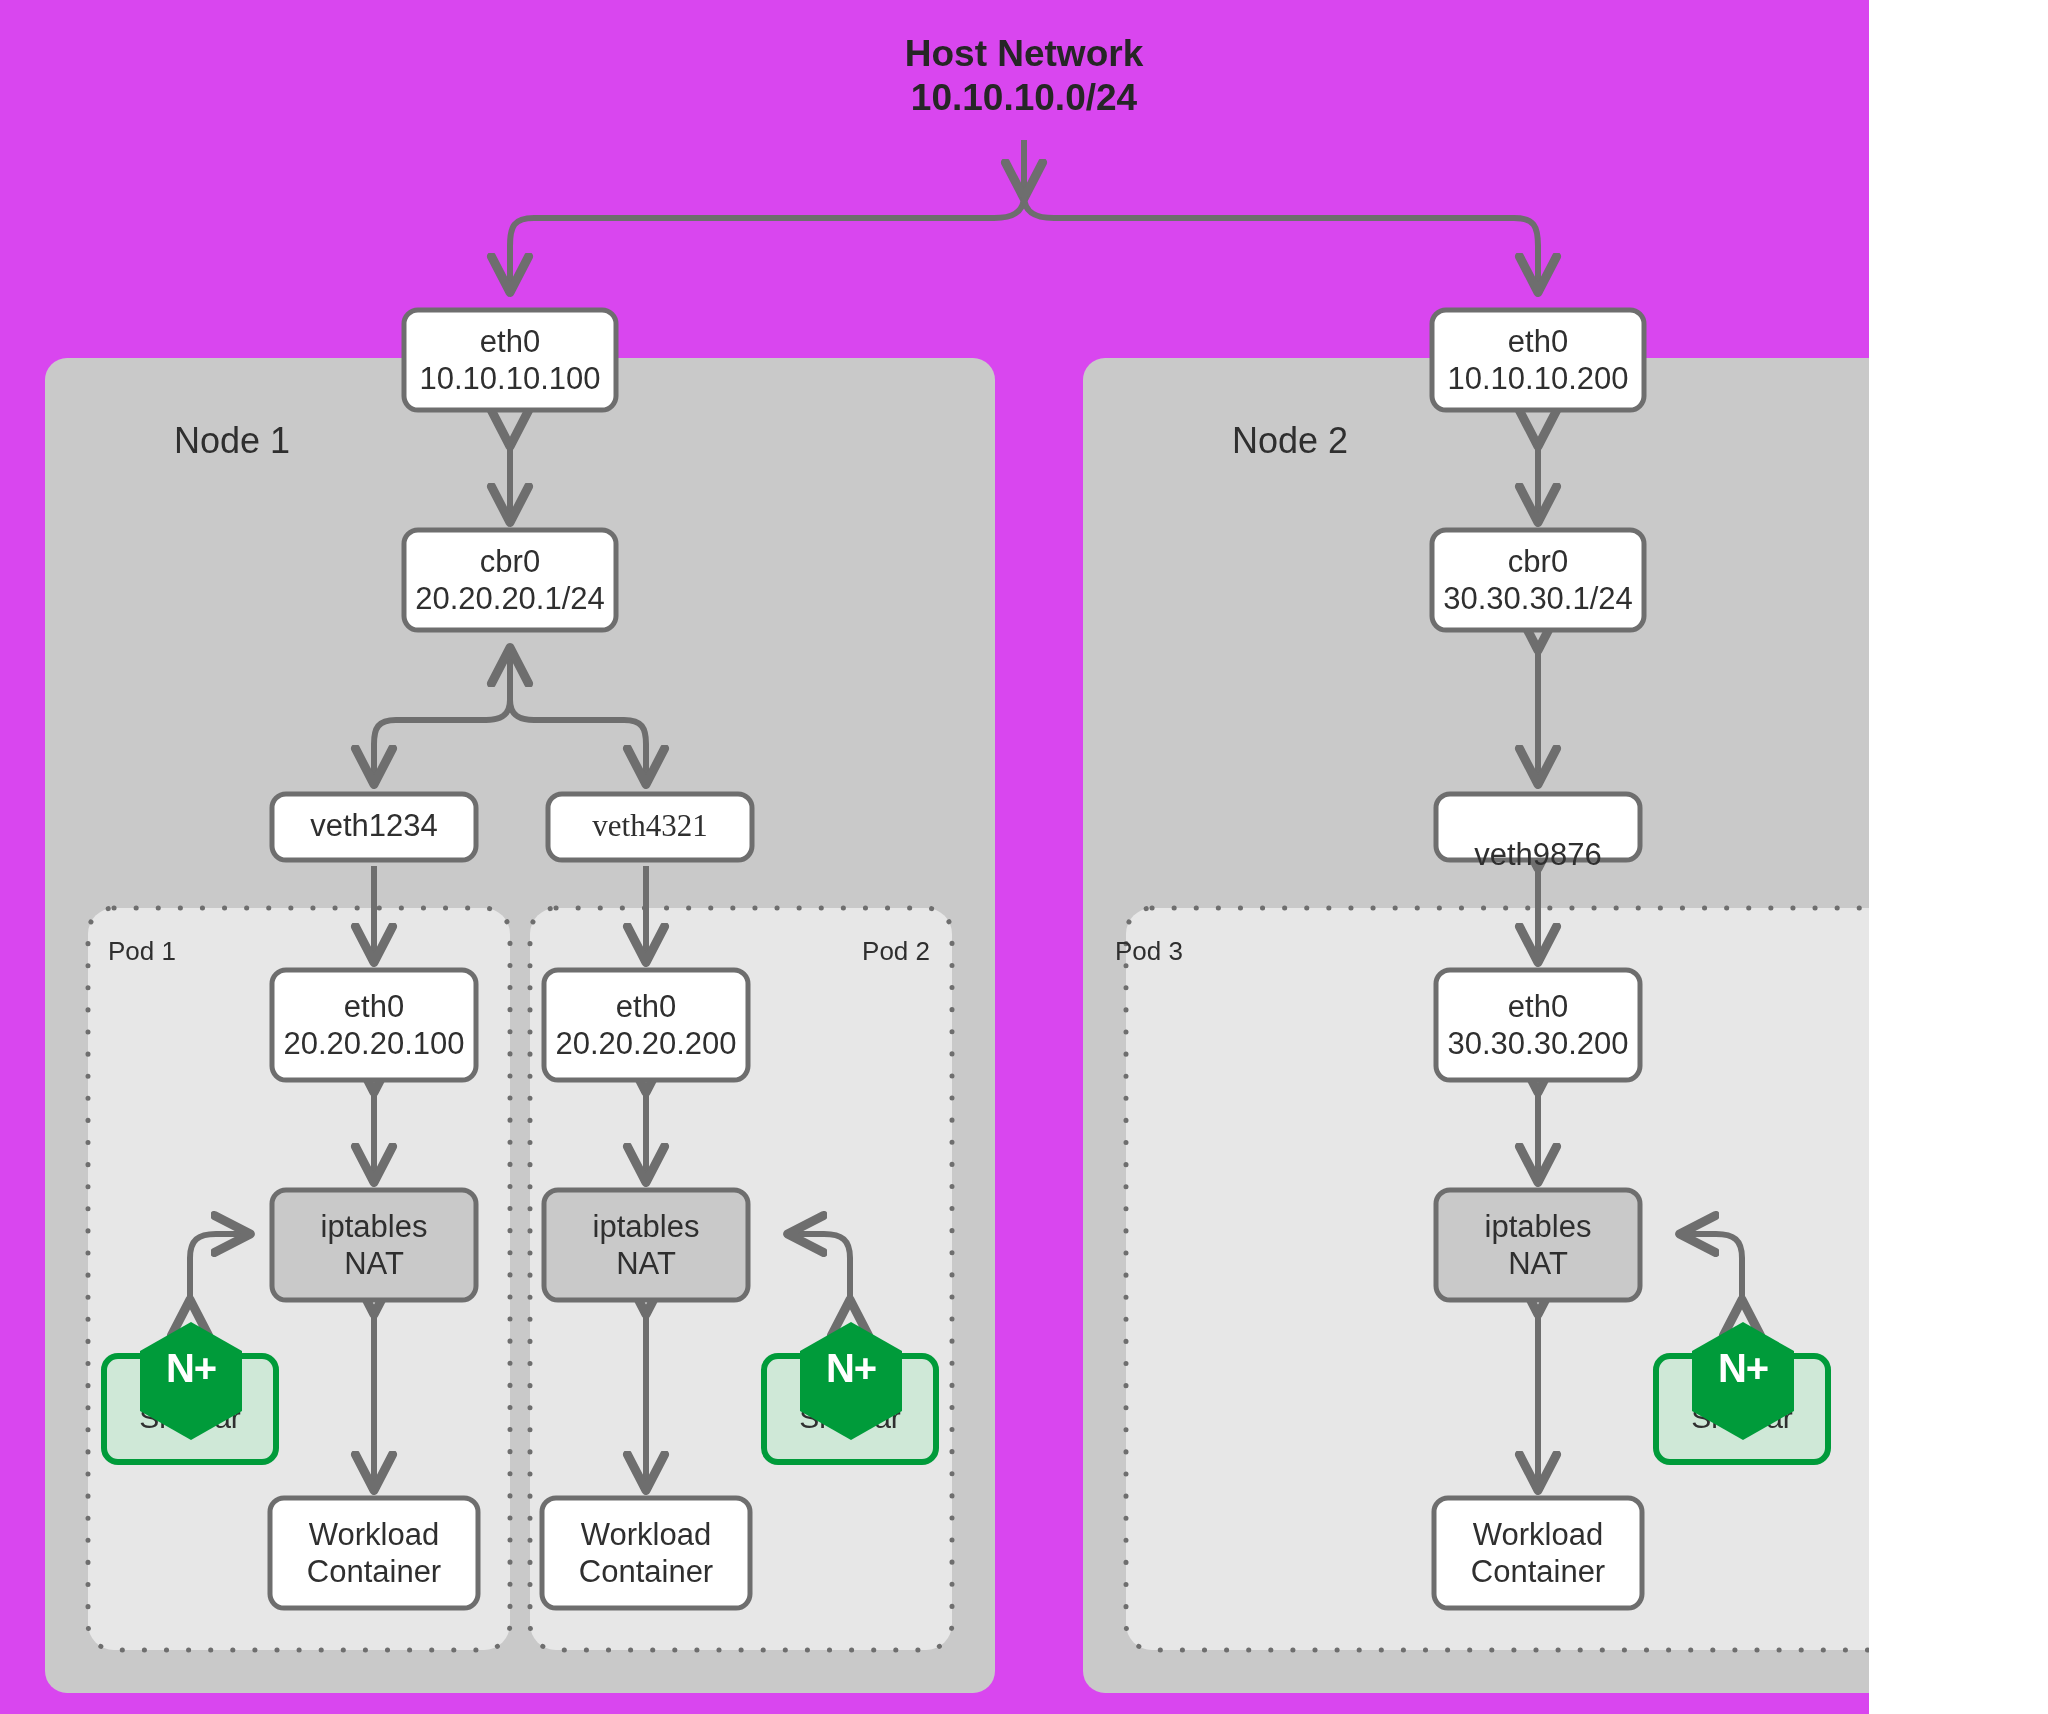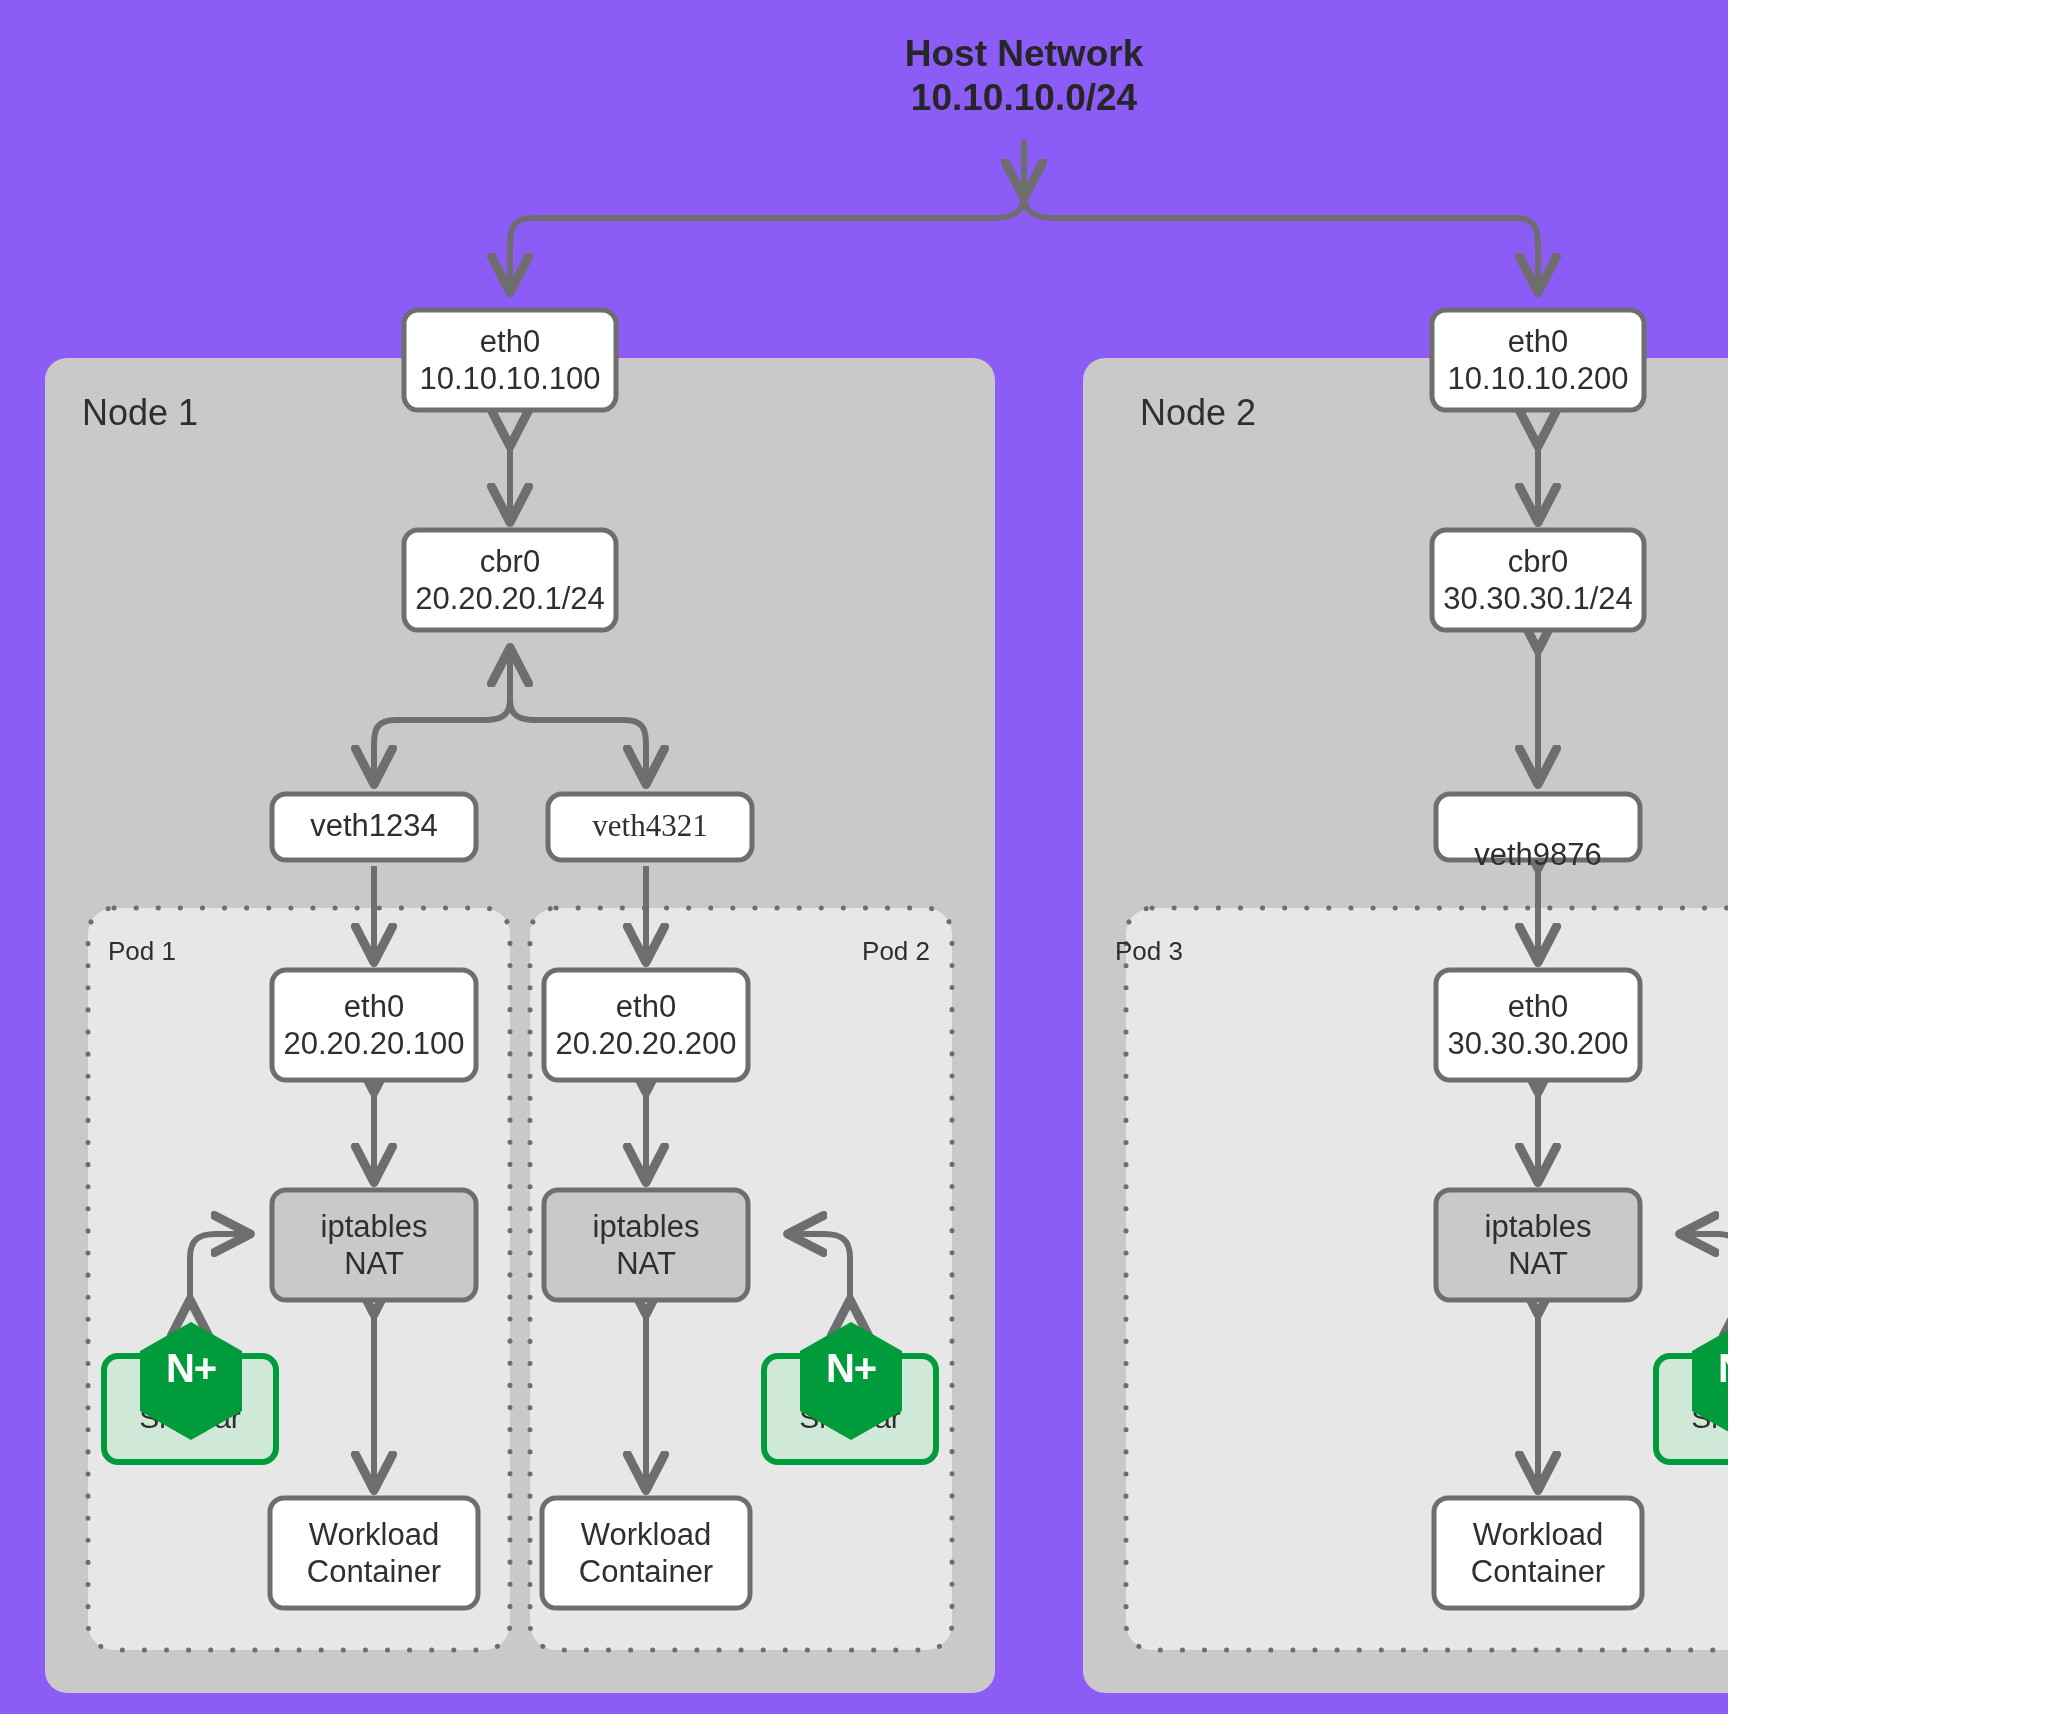--- a/index.html
+++ b/index.html
@@ -1,31 +1,31 @@
 <!DOCTYPE html>
 <html><head>
 <meta charset="utf-8">
 <style>
   html,body{margin:0;padding:0;background:#ffffff;}
   body{font-family:"Liberation Sans",sans-serif;}
-  #stage{position:relative;width:1728px;height:1714px;background:#8b5cf6;overflow:hidden;}
+  #stage{position:relative;width:1869px;height:1714px;background:#d946ef;overflow:hidden;}
   svg#canvas{position:absolute;left:0;top:0;width:2048px;height:1714px;}
 
   .node-rect{fill:#c9c9c9;}
   .pod-rect{fill:#e7e7e7;stroke:#6e6e6e;stroke-width:5;stroke-linecap:round;stroke-dasharray:0.1 22;}
   .wbox{fill:#ffffff;stroke:#6e6e6e;stroke-width:5;}
   .gbox{fill:#c9c9c9;stroke:#6e6e6e;stroke-width:5;}
   .sbox{fill:#cfe8d7;stroke:#009b3a;stroke-width:6;}
   .conn{fill:none;stroke:#6e6e6e;stroke-width:6;stroke-linecap:butt;stroke-linejoin:round;}
 
   .txt{position:absolute;color:#2f2f2f;font-family:"Liberation Sans",sans-serif;
        text-align:center;line-height:1.18;white-space:pre-line;pointer-events:none;}
   .box-txt{font-size:31px;}
   .hdr{font-size:37px;font-weight:bold;color:#262626;}
-  .node-lbl{font-size:36px;font-weight:normal;color:#2f2f2f;text-align:left;}
+  .node-lbl{font-size:36px;font-weight:normal;color:#2f2f2f;text-align:center;margin-top:28px;}
   .pod-lbl{font-size:26px;color:#2f2f2f;}
   .side-lbl{font-size:30px;color:#2f2f2f;}
   .np{position:absolute;font-size:40px;font-weight:bold;color:#ffffff;
       text-align:center;width:100%;top:26px;letter-spacing:-1px;}
   .hexwrap{position:absolute;}
 </style>
 </head>
 <body>
 
 <div id="stage">

